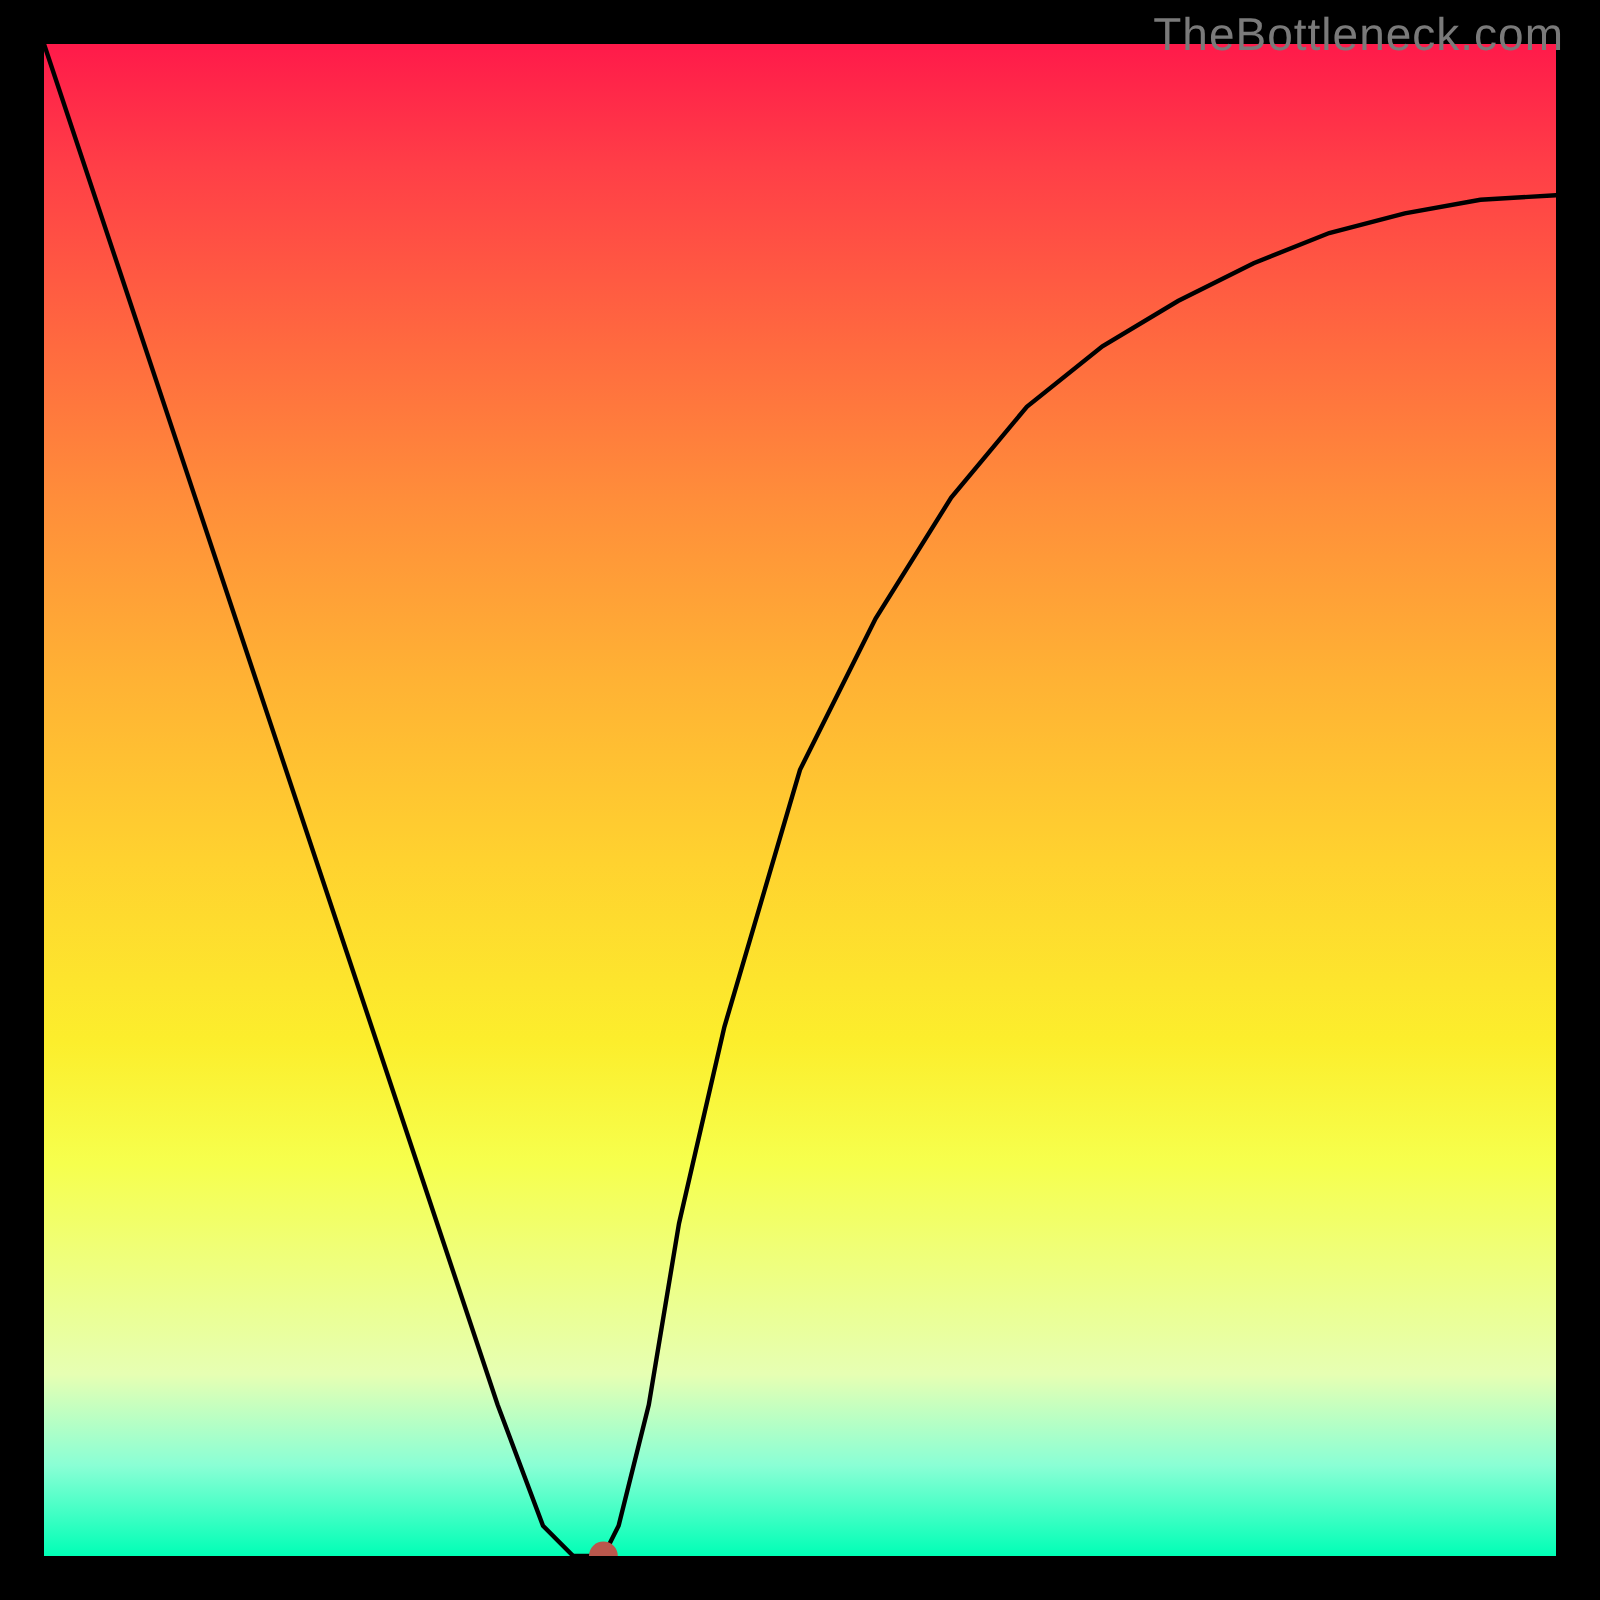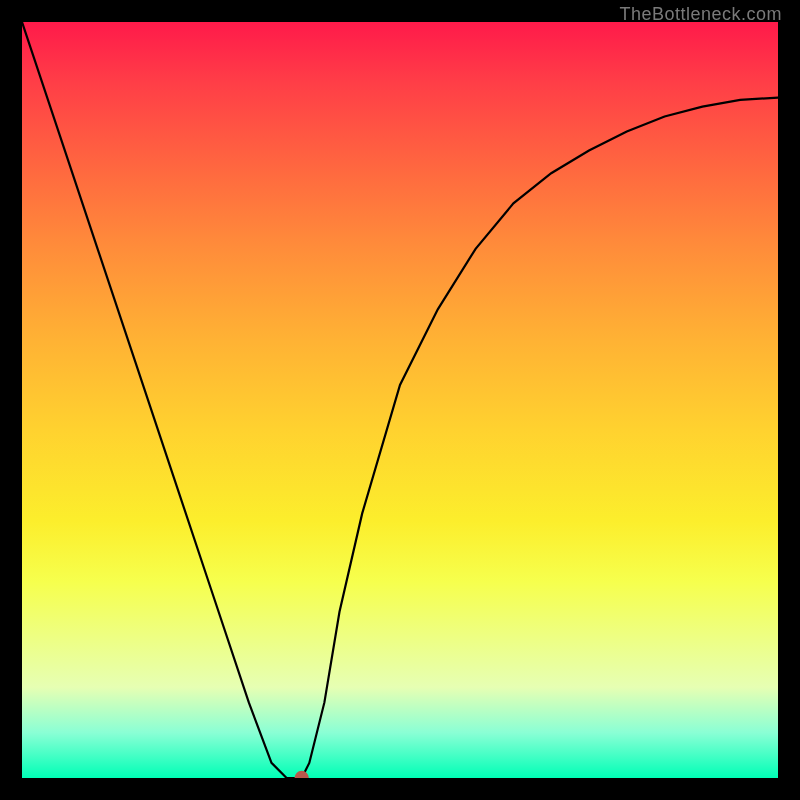--- a/index.html
+++ b/index.html
@@ -14,21 +14,21 @@
   .outer {
     position: relative;
     width: 800px;
     height: 800px;
     background: #000;
   }
   .watermark {
     position: absolute;
     top: 4px;
     right: 18px;
-    font-size: 18px;
+    font-size: 23px;
     color: #7a7a7a;
     font-weight: 500;
     letter-spacing: 0.5px;
     z-index: 10;
   }
   .plot-area {
     position: absolute;
     left: 22px;
     top: 22px;
     width: 756px;

